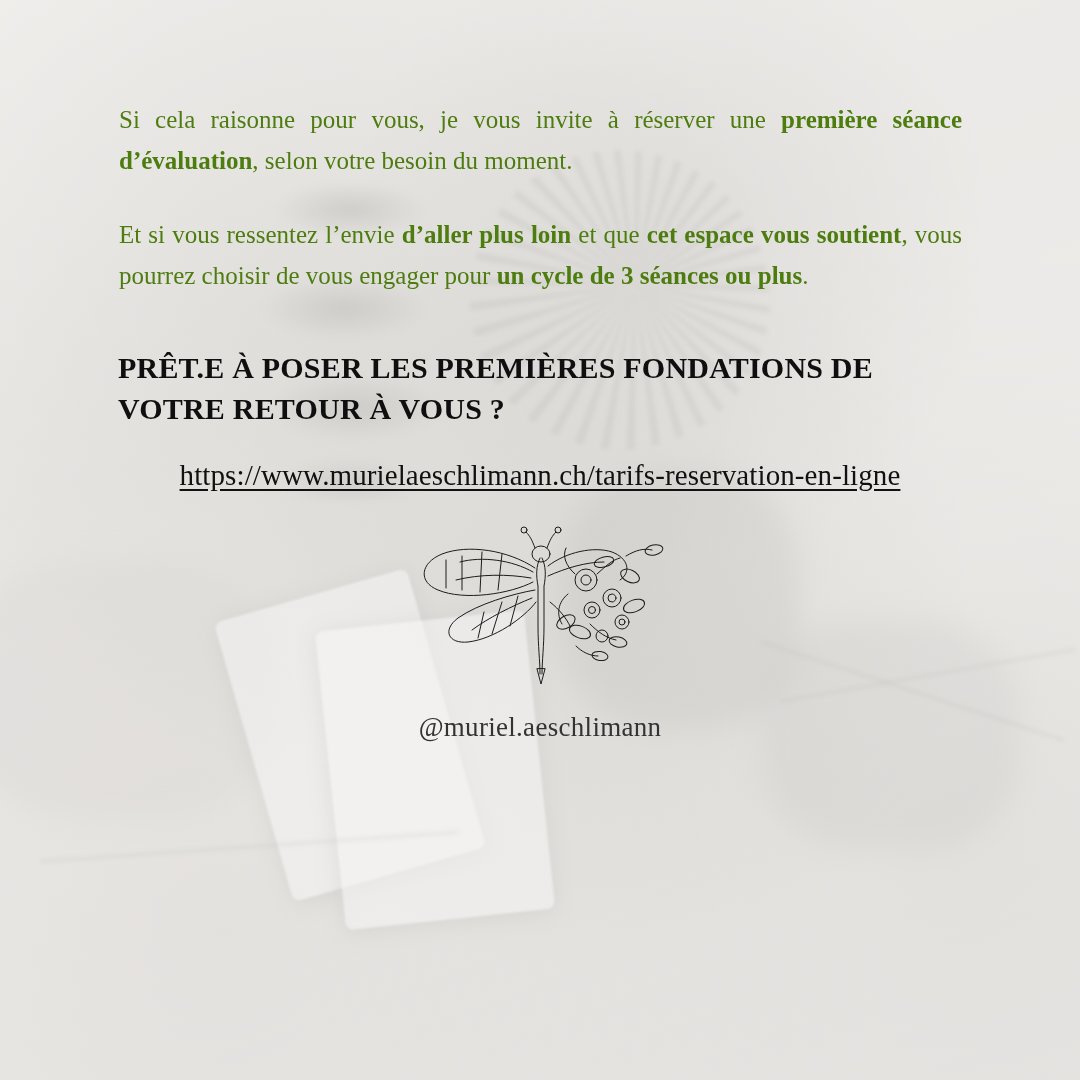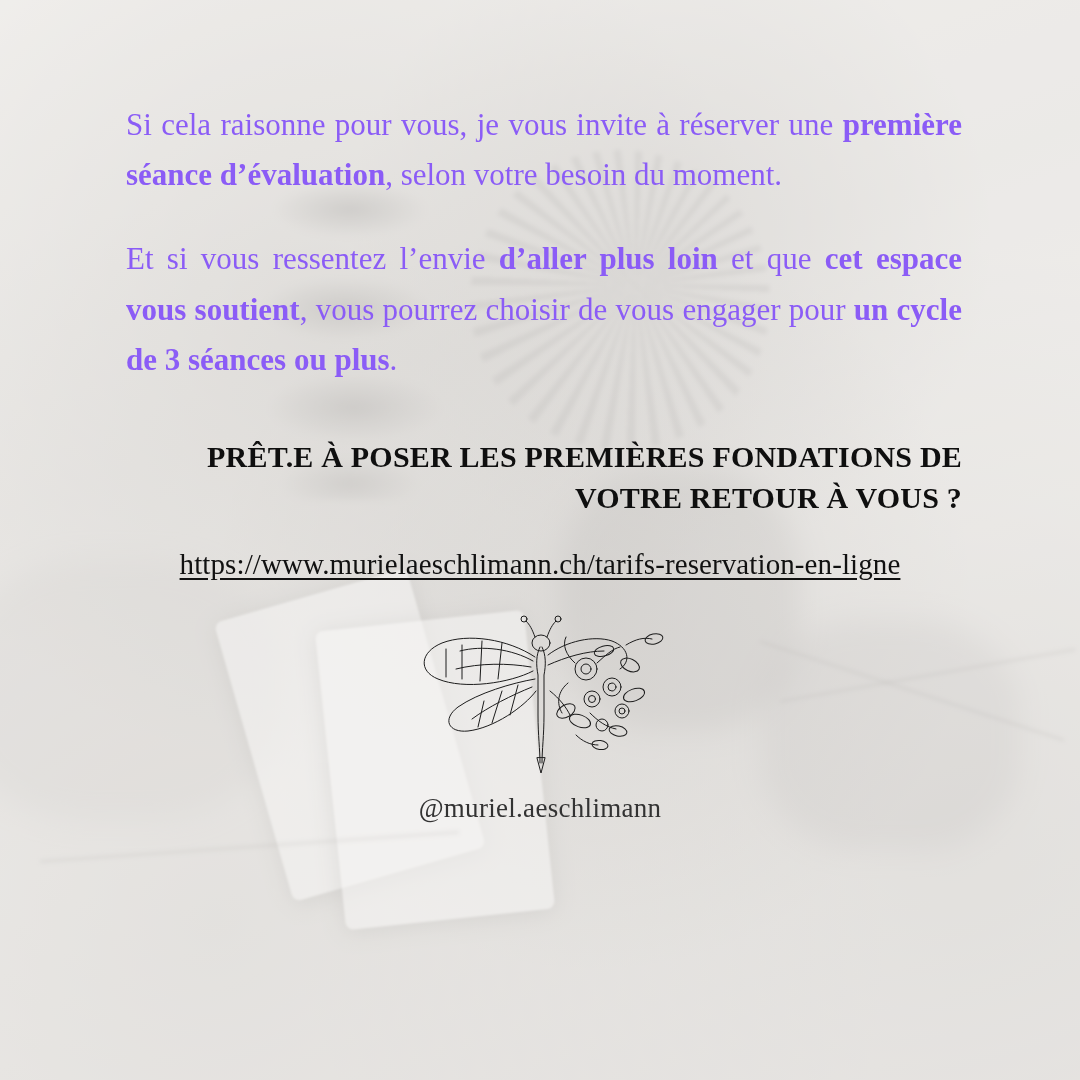--- a/index.html
+++ b/index.html
@@ -92,37 +92,37 @@
   .content {
     position: relative;
     width: 1080px;
     height: 1080px;
     box-sizing: border-box;
     padding: 100px 118px 0 118px;
     color: #181818;
   }
 
   p.body-par {
-    font-size: 31px;
+    font-size: 25px;
     line-height: 1.62;
-    margin: 0 0 34px 8px;
+    margin: 0 0 34px 1px;
     text-align: justify;
     text-justify: inter-word;
-    color: #8b5cf6;
+    color: #4d7c0f;
   }
   p.body-par b {
     font-weight: bold;
   }
   p.body-par:last-of-type {
     margin-bottom: 0;
   }
 
   .headline {
     margin: 52px 0 4px 0;
-    text-align: right;
+    text-align: left;
     font-size: 30px;
     font-weight: bold;
     line-height: 1.35;
     letter-spacing: .2px;
     color: #0f0f0f;
   }
 
   .lead-line {
     margin: 56px 0 0 0;
     text-align: center;
@@ -143,21 +143,21 @@
 
   
   .ornament {
     margin: 14px 0 0 0;
     display: flex;
     justify-content: center;
   }
   .ornament svg { display: block; }
 
   .handle {
-    margin: 8px 0 0 0;
+    margin: 16px 0 0 0;
     text-align: center;
     font-size: 27px;
     color: #333;
     letter-spacing: .3px;
   }
 </style>
 </head>
 <body>
 
 <div class="canvas">

